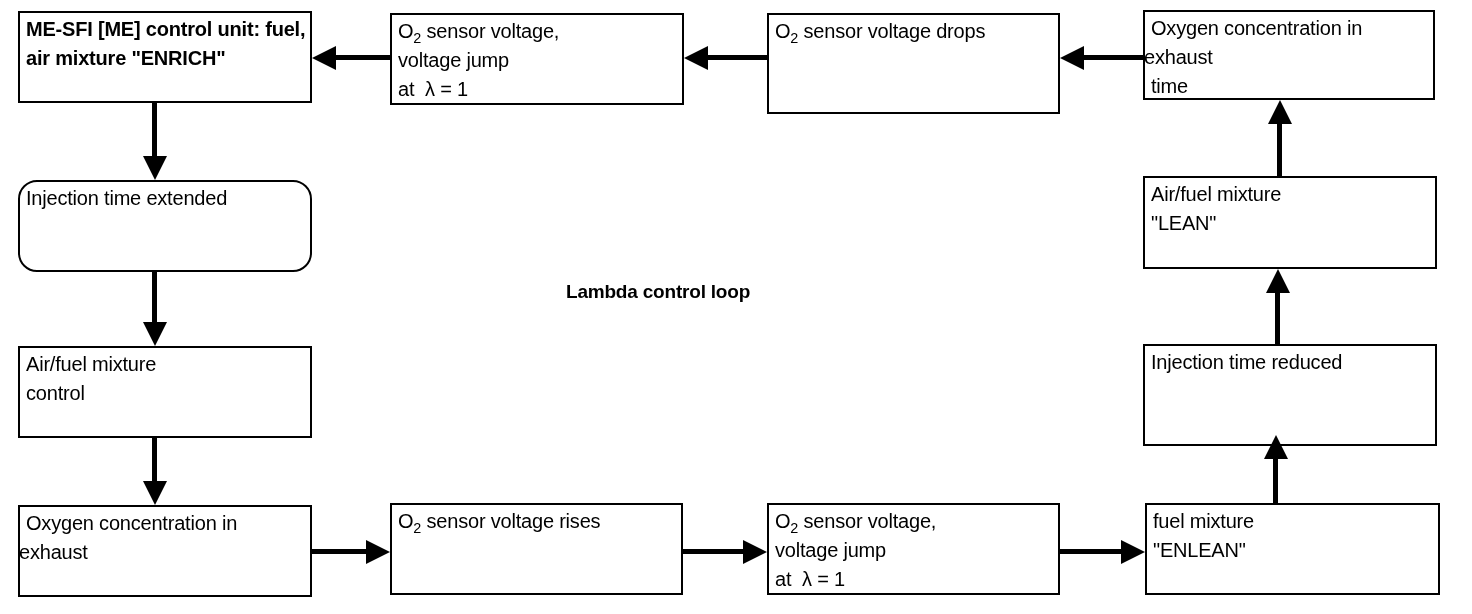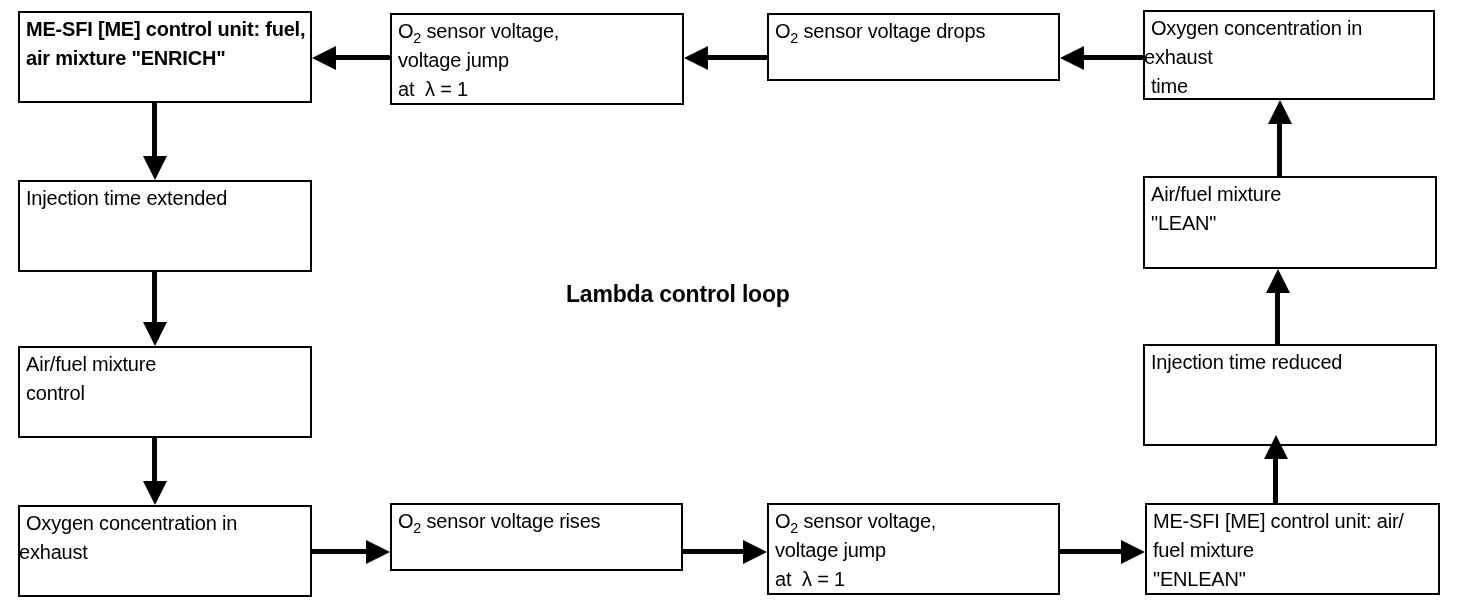--- a/index.html
+++ b/index.html
@@ -3,21 +3,21 @@
 <meta charset="utf-8">
 <style>
   html,body{margin:0;padding:0;background:#ffffff;}
   .diagram{
     position:relative;width:1472px;height:614px;background:#ffffff;
     font-family:"Liberation Sans","DejaVu Sans",sans-serif;color:#000000;
     overflow:hidden;
   }
   .title{
     position:absolute;left:566px;top:281px;
-    font-size:23px;font-weight:bold;letter-spacing:-0.2px;white-space:pre;
+    font-size:19px;font-weight:bold;letter-spacing:-0.2px;white-space:pre;
   }
   .node{
     position:absolute;box-sizing:border-box;
     border:2px solid #000000;background:#ffffff;
     padding:2px 6px;font-size:20px;letter-spacing:-0.2px;
   }
   .node .line{white-space:pre;line-height:29px;}
   .node .line.outdent{margin-left:-7px;}
   .node sub{font-size:0.72em;line-height:0;}
   .arrow{display:contents;}
@@ -33,42 +33,41 @@
 
 <div class="diagram">
   <div class="title">Lambda control loop</div>
   <div id="diagram-layer" style="display:contents;"><div class="node" style="left: 18px; top: 11px; width: 294px; height: 92px; font-weight: bold;">
         <div class="line">ME-SFI [ME] control unit: fuel,</div>
         <div class="line">air mixture "ENRICH"</div>
       </div><div class="node" style="left: 390px; top: 13px; width: 294px; height: 92px;">
         <div class="line">O<sub>2</sub> sensor voltage,</div>
         <div class="line">voltage jump</div>
         <div class="line">at  λ = 1</div>
-      </div><div class="node" style="left: 767px; top: 13px; width: 293px; height: 68px;">
+      </div><div class="node" style="left: 767px; top: 13px; width: 293px; height: 101px;">
         <div class="line">O<sub>2</sub> sensor voltage drops</div>
       </div><div class="node" style="left: 1143px; top: 10px; width: 292px; height: 90px;">
         <div class="line">Oxygen concentration in</div>
         <div class="line outdent">exhaust</div>
         <div class="line">time</div>
-      </div><div class="node" style="left: 18px; top: 180px; width: 294px; height: 92px;">
+      </div><div class="node" style="left: 18px; top: 180px; width: 294px; height: 92px; border-radius: 19px;">
         <div class="line">Injection time extended</div>
       </div><div class="node" style="left: 18px; top: 346px; width: 294px; height: 92px;">
         <div class="line">Air/fuel mixture</div>
         <div class="line">control</div>
       </div><div class="node" style="left: 18px; top: 505px; width: 294px; height: 92px;">
         <div class="line">Oxygen concentration in</div>
         <div class="line outdent">exhaust</div>
-      </div><div class="node" style="left: 390px; top: 503px; width: 293px; height: 68px;">
+      </div><div class="node" style="left: 390px; top: 503px; width: 293px; height: 92px;">
         <div class="line">O<sub>2</sub> sensor voltage rises</div>
       </div><div class="node" style="left: 767px; top: 503px; width: 293px; height: 92px;">
         <div class="line">O<sub>2</sub> sensor voltage,</div>
         <div class="line">voltage jump</div>
         <div class="line">at  λ = 1</div>
       </div><div class="node" style="left: 1145px; top: 503px; width: 295px; height: 92px;">
-        <div class="line">ME-SFI [ME] control unit: air/</div>
         <div class="line">fuel mixture</div>
         <div class="line">"ENLEAN"</div>
       </div><div class="node" style="left: 1143px; top: 176px; width: 294px; height: 93px;">
         <div class="line">Air/fuel mixture</div>
         <div class="line">"LEAN"</div>
       </div><div class="node" style="left: 1143px; top: 344px; width: 294px; height: 102px;">
         <div class="line">Injection time reduced</div>
       </div><div class="arrow"><div class="shaft" style="left: 1082px; top: 55px; width: 61px; height: 5px;"></div><div class="head head-left" style="left: 1060px; top: 46px;"></div></div><div class="arrow"><div class="shaft" style="left: 706px; top: 55px; width: 61px; height: 5px;"></div><div class="head head-left" style="left: 684px; top: 46px;"></div></div><div class="arrow"><div class="shaft" style="left: 334px; top: 55px; width: 56px; height: 5px;"></div><div class="head head-left" style="left: 312px; top: 46px;"></div></div><div class="arrow"><div class="shaft" style="left: 152px; top: 103px; width: 5px; height: 55px;"></div><div class="head head-down" style="left: 143px; top: 156px;"></div></div><div class="arrow"><div class="shaft" style="left: 152px; top: 272px; width: 5px; height: 52px;"></div><div class="head head-down" style="left: 143px; top: 322px;"></div></div><div class="arrow"><div class="shaft" style="left: 152px; top: 438px; width: 5px; height: 45px;"></div><div class="head head-down" style="left: 143px; top: 481px;"></div></div><div class="arrow"><div class="shaft" style="left: 312px; top: 549px; width: 56px; height: 5px;"></div><div class="head head-right" style="left: 366px; top: 540px;"></div></div><div class="arrow"><div class="shaft" style="left: 683px; top: 549px; width: 62px; height: 5px;"></div><div class="head head-right" style="left: 743px; top: 540px;"></div></div><div class="arrow"><div class="shaft" style="left: 1060px; top: 549px; width: 63px; height: 5px;"></div><div class="head head-right" style="left: 1121px; top: 540px;"></div></div><div class="arrow"><div class="shaft" style="left: 1273px; top: 457px; width: 5px; height: 46px;"></div><div class="head head-up" style="left: 1264px; top: 435px;"></div></div><div class="arrow"><div class="shaft" style="left: 1275px; top: 291px; width: 5px; height: 53px;"></div><div class="head head-up" style="left: 1266px; top: 269px;"></div></div><div class="arrow"><div class="shaft" style="left: 1277px; top: 122px; width: 5px; height: 54px;"></div><div class="head head-up" style="left: 1268px; top: 100px;"></div></div></div>
 </div>
 

